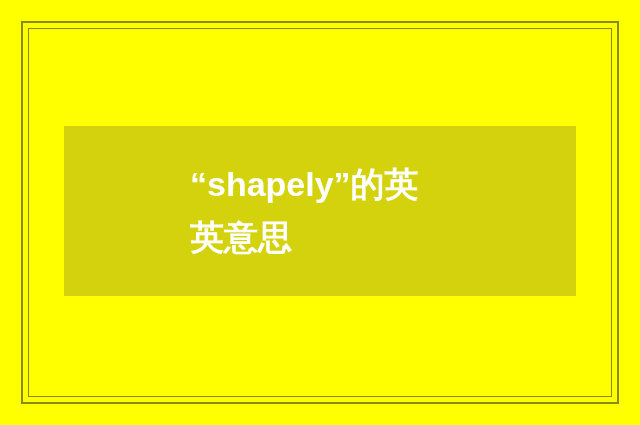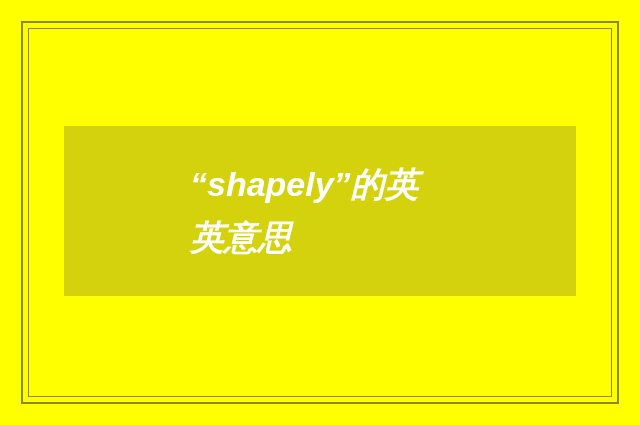--- a/index.html
+++ b/index.html
@@ -66,21 +66,20 @@
     color: #ffffff;
     font-family: "Liberation Sans", "DejaVu Sans", sans-serif;
     font-size: 34px;
     font-weight: bold;
     line-height: 1.55;
     letter-spacing: 0px;
     text-align: left;
     word-break: break-all;
     overflow-wrap: break-word;
     white-space: normal;
-    font-style: italic;
   }
 </style>
 </head>
 <body>
 
 <div id="canvas">
 
   <div class="frame-outer"></div>
 
   <div class="frame-inner"></div>

